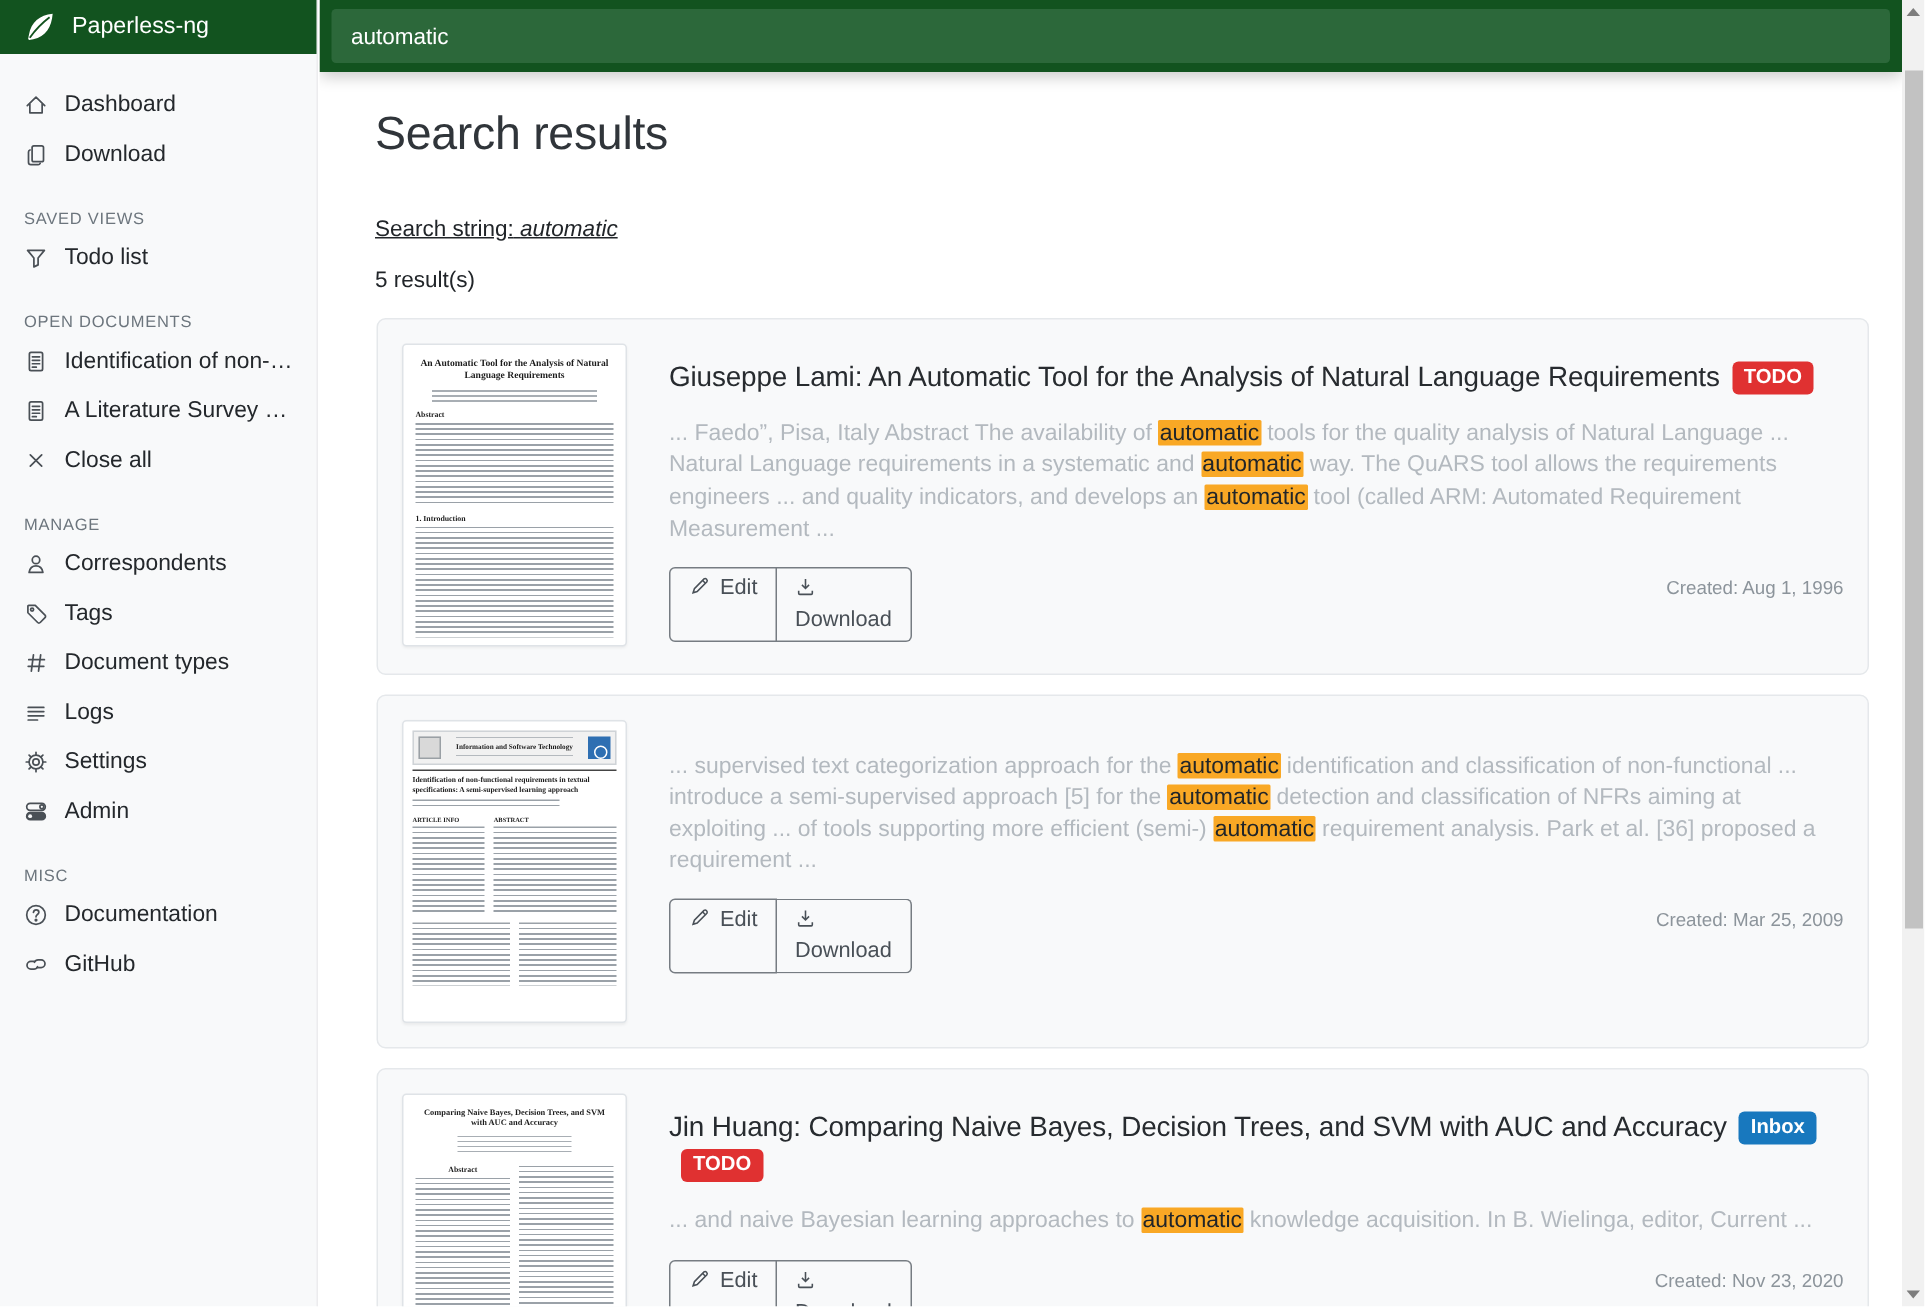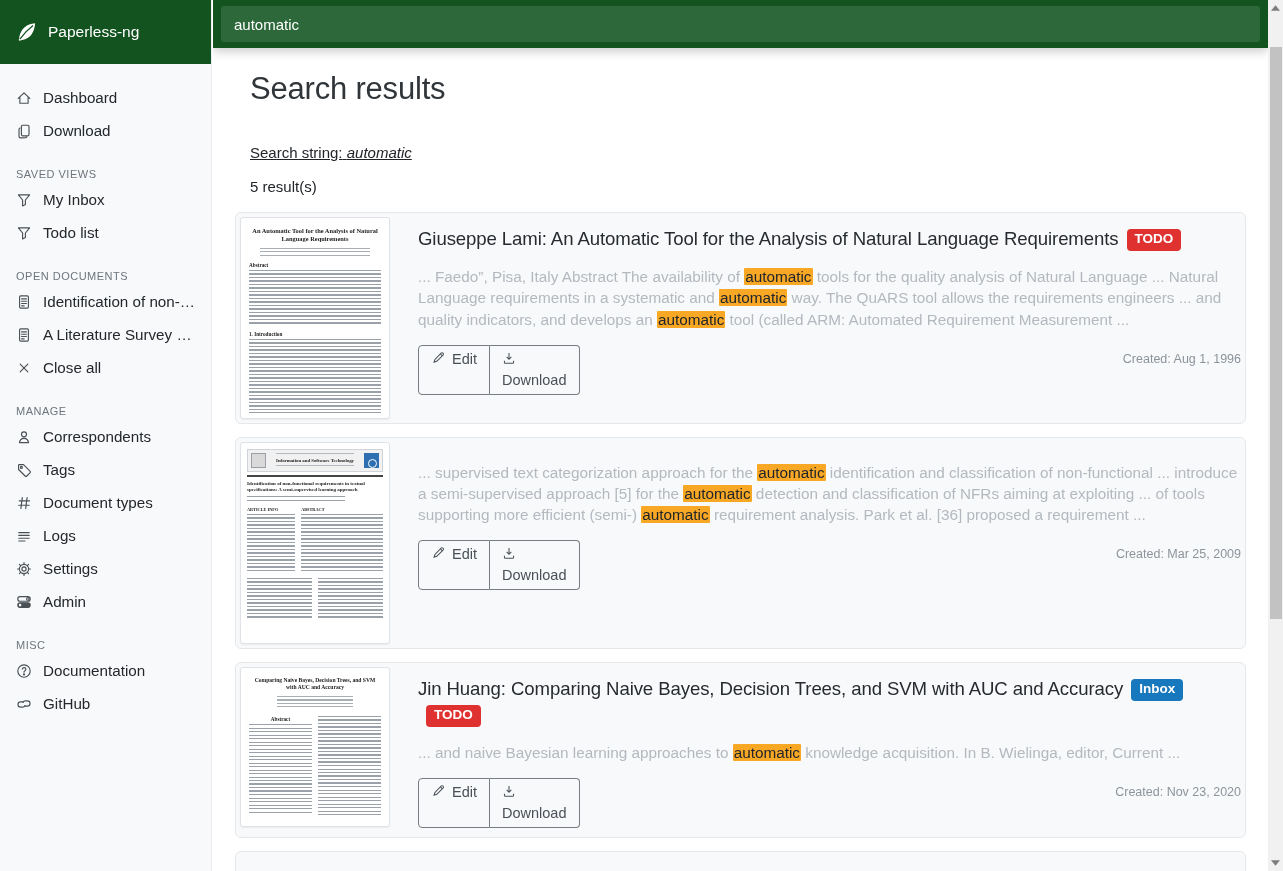--- a/index.html
+++ b/index.html
@@ -8,21 +8,21 @@
     position:relative; background:#fff;
     font-family:"Liberation Sans", sans-serif; color:#212529;
   }
   :root {
     --green:#12531f; --green2:#2c683a; --hl:#f9a825;
   }
 
   
   .sidebar { position:absolute; top:0; left:0; bottom:0; width:212px;
     background:#f8f9fa; border-right:1px solid #ececee; z-index:3; }
-  .sidebar-header { height:64px; background:var(--green); display:flex;
+  .sidebar-header { height:36px; background:var(--green); display:flex;
     align-items:center; gap:10px; padding:0 16px; }
   .brand { color:#fff; font-size:15.5px; }
   .leaf { width:22px; height:22px; }
   .nav-heading { font-size:11px; color:#6c757d; margin:21px 16px 3px;
     letter-spacing:.5px; }
   .nav-item { display:flex; align-items:flex-end; gap:11px; padding:8px 16px;
     font-size:15.2px; color:#24282c; cursor:pointer; white-space:nowrap;
     overflow:hidden; }
   .nav-icon { flex:none; display:flex; }
   .nav-icon svg { width:16px; height:16px; }
@@ -39,22 +39,22 @@
     font-size:15px; padding:0 13px; font-family:inherit; }
 
   .content { padding:20px 22px 0; }
   .page-title { font-size:31px; font-weight:400; color:#30353a;
     margin:3px 0 0 15px; letter-spacing:-.2px; }
   .search-string { margin:37px 0 0 15px; font-size:15px; color:#212529;text-decoration:underline; }
   .search-string em { font-style:italic; }
   .result-count { margin:17px 0 17px 15px; font-size:15px; color:#212529; }
 
   
-  .card { display:flex; gap:28px; padding:4px; background:#f8f9fa;
-    border:1px solid #e5e8eb; border-radius:6px; margin-bottom:13px; }
+  .card { display:flex; gap:28px; padding:16px; background:#f8f9fa;
+    border:1px solid #e5e8eb; border-radius:6px; margin-bottom:13px;margin-left:16px; }
   .card.partial { height:46px; overflow:hidden; }
   .thumb { width:150px; flex:none; background:#fff; border:1px solid #dfe3e7;
     border-radius:3px; overflow:hidden; display:block; cursor:pointer;
     box-shadow:0 1px 2px rgba(0,0,0,.06); }
   .card-body { flex:1; min-width:0; padding-top:7px; }
 
   .title-line { line-height:1.58; }
   .doc-title { font-size:18.6px; color:#272b2f; text-decoration:none;
     letter-spacing:-.1px; cursor:pointer; }
   .badge { display:inline-block; font-size:13.5px; font-weight:700;
@@ -143,28 +143,20 @@
               </svg>
             </span>
     <span class="nav-label">Download</span>
   </li>
 </ul>
   </div>
 
   <div class="nav-section">
     <div class="nav-heading">SAVED VIEWS</div>
     <ul class="nav-items">
-  <li class="nav-item">
-    <span class="nav-icon">
-              <svg viewBox="0 0 16 16" fill="none" stroke="#4a5056" stroke-width="1.15" stroke-linecap="round" stroke-linejoin="round">
-                <path d="M2.4 2.9h11.2L9.4 8v4.6l-2.8 1.3V8z"></path>
-              </svg>
-            </span>
-    <span class="nav-label">My Inbox</span>
-  </li>
 
   <li class="nav-item">
     <span class="nav-icon">
               <svg viewBox="0 0 16 16" fill="none" stroke="#4a5056" stroke-width="1.15" stroke-linecap="round" stroke-linejoin="round">
                 <path d="M2.4 2.9h11.2L9.4 8v4.6l-2.8 1.3V8z"></path>
               </svg>
             </span>
     <span class="nav-label">Todo list</span>
   </li>
 </ul>

